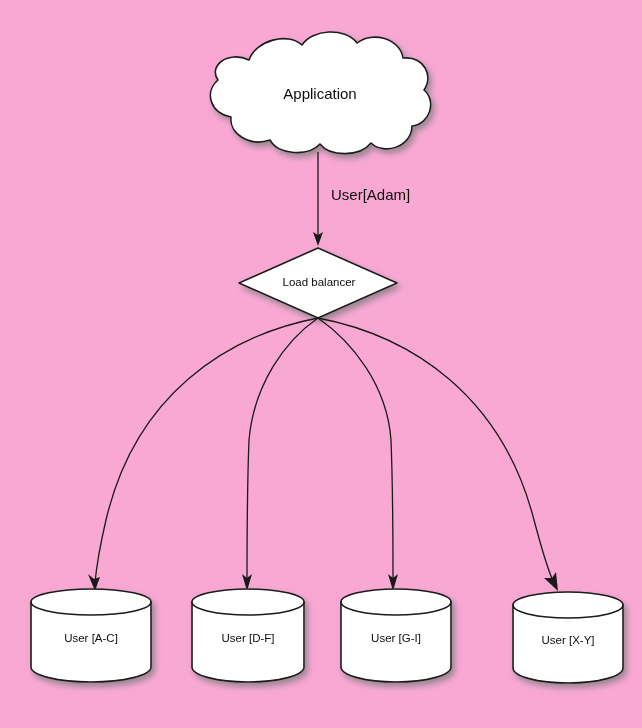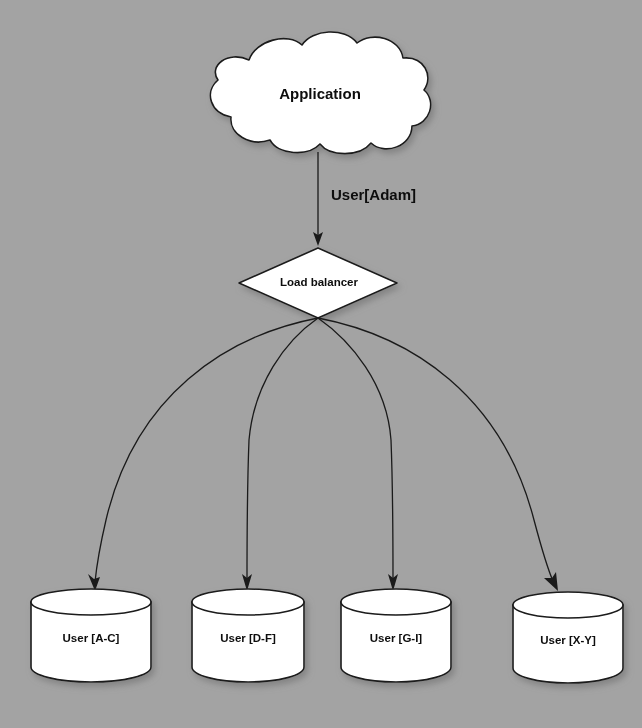--- a/index.html
+++ b/index.html
@@ -10,22 +10,21 @@
   body {
     width: 642px;
     height: 728px;
     font-family: "Liberation Sans", sans-serif;
     overflow: hidden;
   }
   #diagram-root {
     position: relative;
     width: 642px;
     height: 728px;
-    background: #a3a3a3;
-    font-weight: bold;
+    background: #f9a8d4;
   }
   svg#diagram-canvas {
     position: absolute;
     top: 0;
     left: 0;
     width: 642px;
     height: 728px;
     display: block;
   }
   .node-shape {

